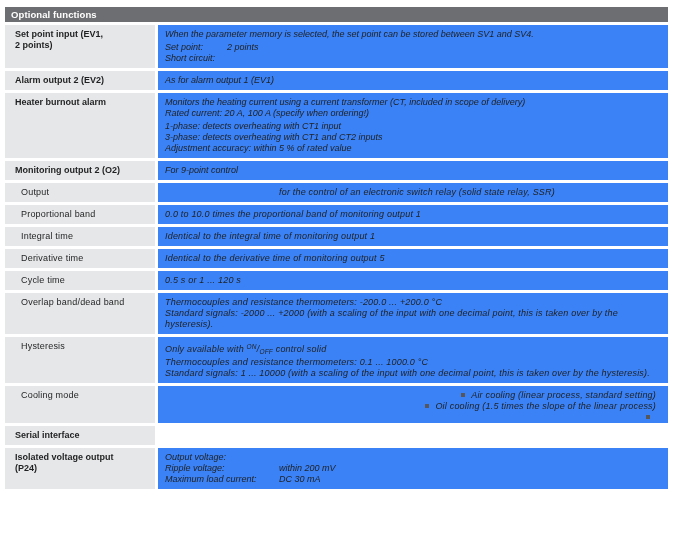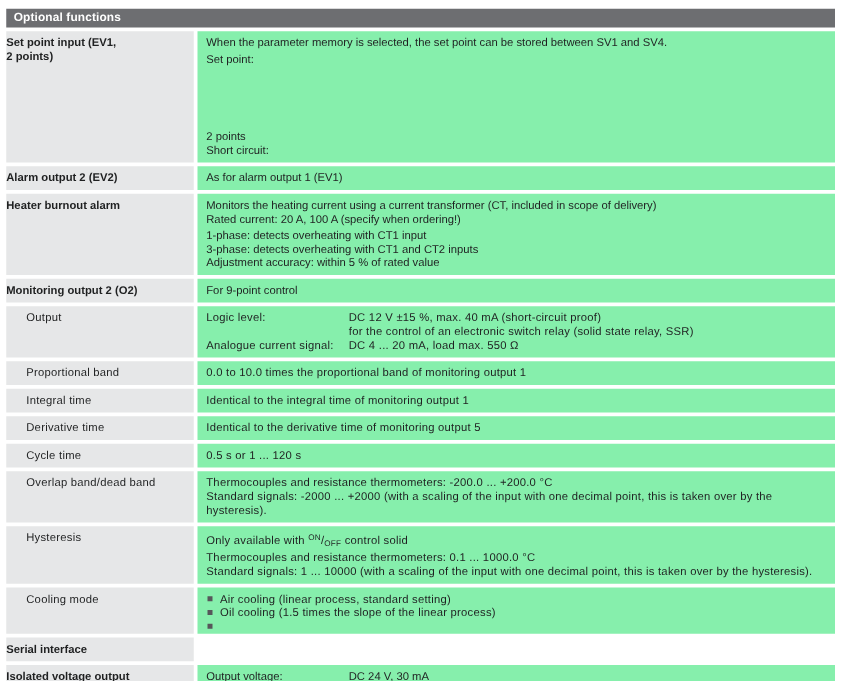--- a/index.html
+++ b/index.html
@@ -12,36 +12,36 @@
     display:flex;flex-direction:column;gap:3px;
   }
   .hdr{
     height:15px;background:#6d6e71;color:#ffffff;
     font-size:9.5px;font-weight:bold;line-height:15px;
     padding-left:6px;letter-spacing:.1px;
   }
   .row{display:flex;gap:3px;}
   .cl{
     width:150px;flex:0 0 150px;box-sizing:border-box;
-    background:#e6e7e8;padding:4px 4px 4px 0;
+    background:#e6e7e8;padding:4px 4px 4px 10px;
     font-size:9px;font-weight:bold;line-height:11px;
     white-space:pre-line;
   }
   .row.sub .cl{font-weight:normal;padding-left:16px;}
   .cr{
-    flex:1;box-sizing:border-box;background:#86efac;
-    padding:4px 12px 4px 7px;font-size:9px;line-height:11px;
+    flex:1;box-sizing:border-box;background:#3b82f6;
+    padding:4px 12px 4px 7px;font-size:9px;line-height:11px;font-style:italic;
   }
   .line{margin:0;}
-  .gap-above{margin-top:2px;flex-direction:column;}
+  .gap-above{margin-top:2px;}
   .kv{display:flex;}
   .kv .k{flex:0 0 62px;}
   .kv.wide .k{flex:0 0 114px;}
   .kv .v{flex:1;}
-  .bullet{display:flex;}
+  .bullet{display:flex;justify-content:flex-end;}
   .sq{
     width:4px;height:4px;background:#56575a;
     flex:0 0 auto;margin:3px 6px 0 1px;
   }
   .sup{font-size:6.5px;vertical-align:3px;letter-spacing:.2px;}
   .sub{font-size:6.5px;vertical-align:-2px;letter-spacing:.2px;}
 </style>
 </head>
 <body>
 
@@ -88,30 +88,22 @@
     <div class="cl">Monitoring output 2 (O2)</div>
     <div class="cr">
       <div class="line">For 9-point control</div>
     </div>
   </div>
 
   <div class="row sub">
     <div class="cl">Output</div>
     <div class="cr">
       <div class="kv wide">
-        <span class="k">Logic level:</span>
-        <span class="v">DC 12 V ±15 %, max. 40 mA (short-circuit proof)</span>
-      </div>
-      <div class="kv wide">
         <span class="k"></span>
         <span class="v">for the control of an electronic switch relay (solid state relay, SSR)</span>
-      </div>
-      <div class="kv wide">
-        <span class="k">Analogue current signal:</span>
-        <span class="v">DC 4 ... 20 mA, load max. 550 Ω</span>
       </div>
     </div>
   </div>
 
   <div class="row sub">
     <div class="cl">Proportional band</div>
     <div class="cr">
       <div class="line">0.0 to 10.0 times the proportional band of monitoring output 1</div>
     </div>
   </div>
@@ -174,21 +166,20 @@
   <div class="row">
     <div class="cl">Serial interface</div>
   </div>
 
   <div class="row">
     <div class="cl">Isolated voltage output
 (P24)</div>
     <div class="cr">
       <div class="kv wide">
         <span class="k">Output voltage:</span>
-        <span class="v">DC 24 V, 30 mA</span>
       </div>
       <div class="kv wide">
         <span class="k">Ripple voltage:</span>
         <span class="v">within 200 mV</span>
       </div>
       <div class="kv wide">
         <span class="k">Maximum load current:</span>
         <span class="v">DC 30 mA</span>
       </div>
     </div>

